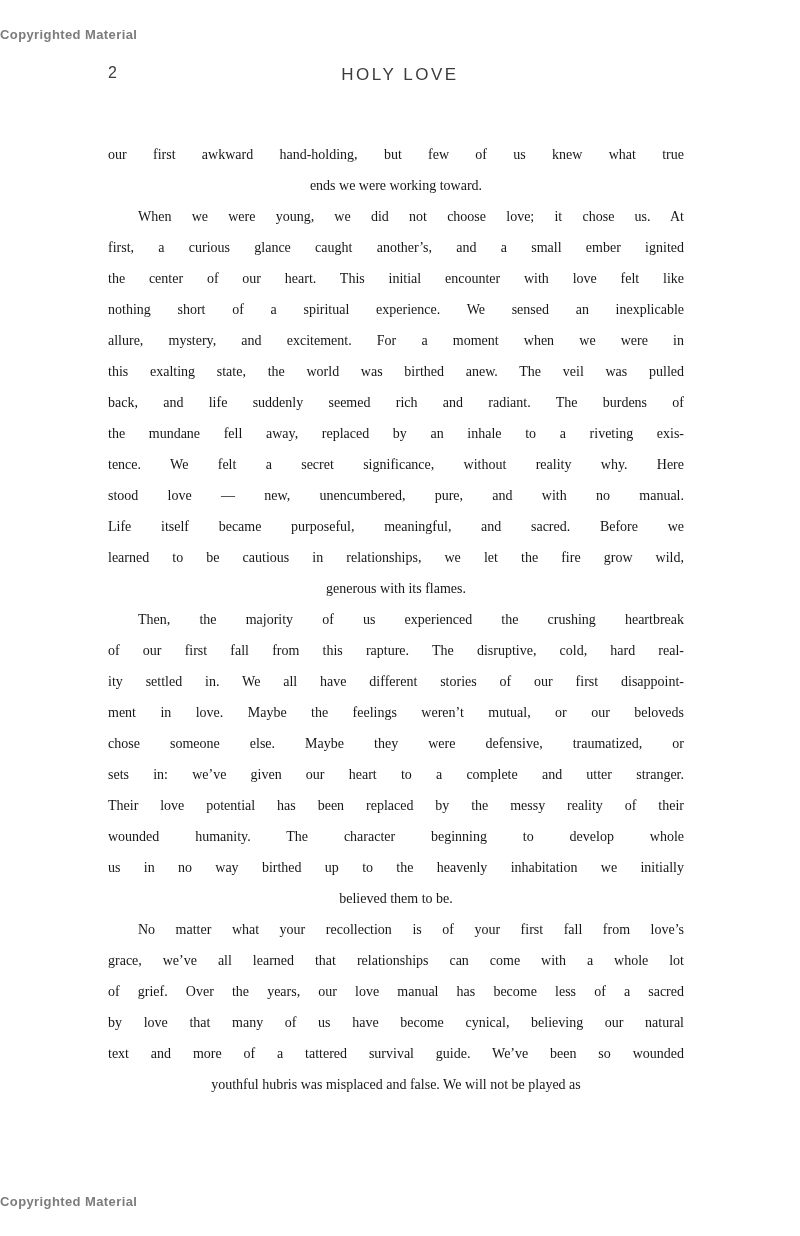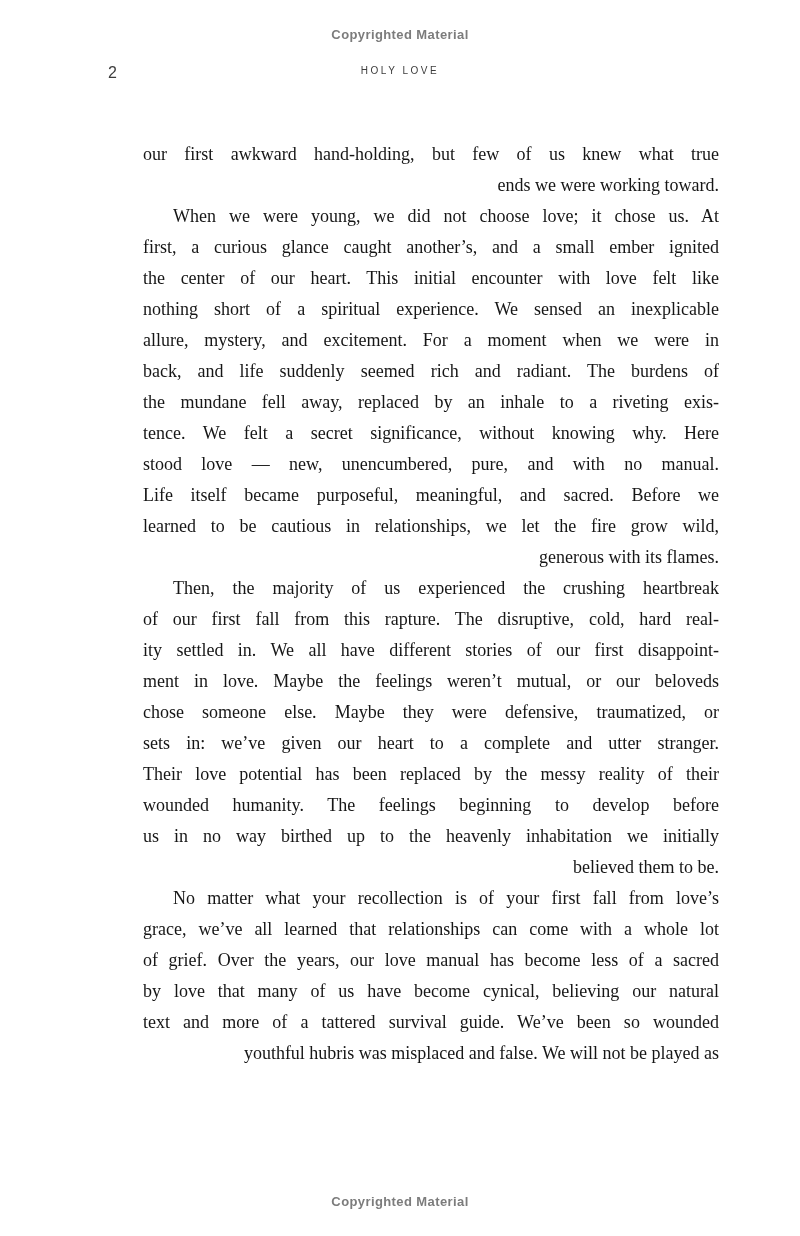--- a/index.html
+++ b/index.html
@@ -8,21 +8,21 @@
     position: relative;
     width: 800px;
     height: 1236px;
     overflow: hidden;
     background: var(--background, #ffffff);
     font-family: "Liberation Serif", "DejaVu Serif", serif;
   }
   .notice {
     position: absolute;
     left: 0; right: 0;
-    text-align: center;
+    text-align: left;
     font-family: "Liberation Sans", sans-serif;
     font-weight: bold;
     font-size: 13px;
     letter-spacing: 0.4px;
     color: var(--notice-text, #7c7c7c);
   }
   .notice.top { top: 27px; }
   .notice.bottom { top: 1194px; }
   .page-header {
     position: absolute;
@@ -36,46 +36,45 @@
     position: absolute;
     left: 108px;
     top: 0;
     font-size: 16px;
   }
   .running-header {
     position: absolute;
     left: 0; right: 0;
     top: 1px;
     text-align: center;
-    font-size: 10px;
+    font-size: 17px;
     letter-spacing: 2.5px;
   }
   .body-text {
     position: absolute;
     top: 139px;
     left: 108px;
     width: 576px;
-    font-size: 18px;
+    font-size: 14px;
     color: var(--body-text, #161616);
-    margin-left: 35px;
   }
   .line {
     height: 31px;
     line-height: 31px;
     text-align: justify;
     overflow: hidden;
     white-space: normal;
   }
   .line::after {
     content: "";
     display: inline-block;
     width: 100%;
     height: 0;
   }
-  .line.last { text-align: right; }
+  .line.last { text-align: center; }
   .line.last::after { content: none; }
   .line.indent { text-indent: 30px; }
 </style>
 </head>
 <body>
 
 <div class="notice top">Copyrighted Material</div>
 
 <div class="page-header">
   <span class="page-number">2</span>
@@ -83,35 +82,36 @@
 </div>
 
 <div class="body-text">
     <div class="line">our first awkward hand-holding, but few of us knew what true</div>
     <div class="line last">ends we were working toward.</div>
     <div class="line indent">When we were young, we did not choose love; it chose us. At</div>
     <div class="line">first, a curious glance caught another’s, and a small ember ignited</div>
     <div class="line">the center of our heart. This initial encounter with love felt like</div>
     <div class="line">nothing short of a spiritual experience. We sensed an inexplicable</div>
     <div class="line">allure, mystery, and excitement. For a moment when we were in</div>
+    <div class="line">this exalting state, the world was birthed anew. The veil was pulled</div>
     <div class="line">back, and life suddenly seemed rich and radiant. The burdens of</div>
     <div class="line">the mundane fell away, replaced by an inhale to a riveting exis-</div>
-    <div class="line">tence. We felt a secret significance, without knowing why. Here</div>
+    <div class="line">tence. We felt a secret significance, without reality why. Here</div>
     <div class="line">stood love — new, unencumbered, pure, and with no manual.</div>
     <div class="line">Life itself became purposeful, meaningful, and sacred. Before we</div>
     <div class="line">learned to be cautious in relationships, we let the fire grow wild,</div>
     <div class="line last">generous with its flames.</div>
     <div class="line indent">Then, the majority of us experienced the crushing heartbreak</div>
     <div class="line">of our first fall from this rapture. The disruptive, cold, hard real-</div>
     <div class="line">ity settled in. We all have different stories of our first disappoint-</div>
     <div class="line">ment in love. Maybe the feelings weren’t mutual, or our beloveds</div>
     <div class="line">chose someone else. Maybe they were defensive, traumatized, or</div>
     <div class="line">sets in: we’ve given our heart to a complete and utter stranger.</div>
     <div class="line">Their love potential has been replaced by the messy reality of their</div>
-    <div class="line">wounded humanity. The feelings beginning to develop before</div>
+    <div class="line">wounded humanity. The character beginning to develop whole</div>
     <div class="line">us in no way birthed up to the heavenly inhabitation we initially</div>
     <div class="line last">believed them to be.</div>
     <div class="line indent">No matter what your recollection is of your first fall from love’s</div>
     <div class="line">grace, we’ve all learned that relationships can come with a whole lot</div>
     <div class="line">of grief. Over the years, our love manual has become less of a sacred</div>
     <div class="line">by love that many of us have become cynical, believing our natural</div>
     <div class="line">text and more of a tattered survival guide. We’ve been so wounded</div>
     <div class="line last">youthful hubris was misplaced and false. We will not be played as</div>
   </div>
 

